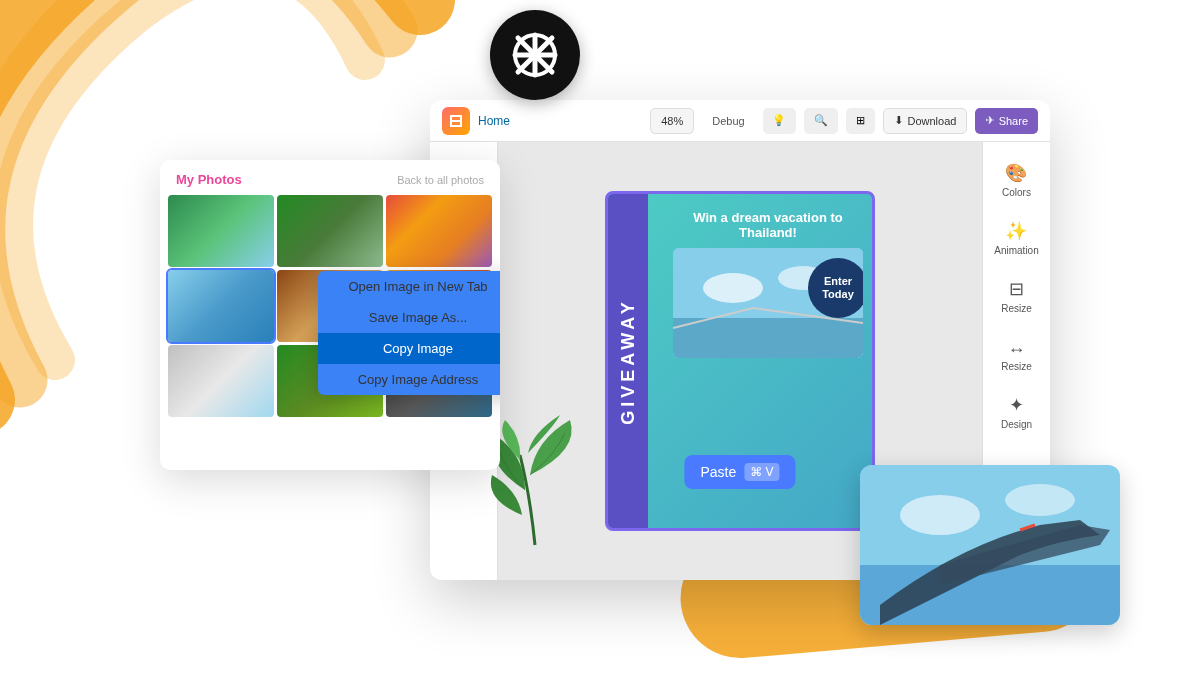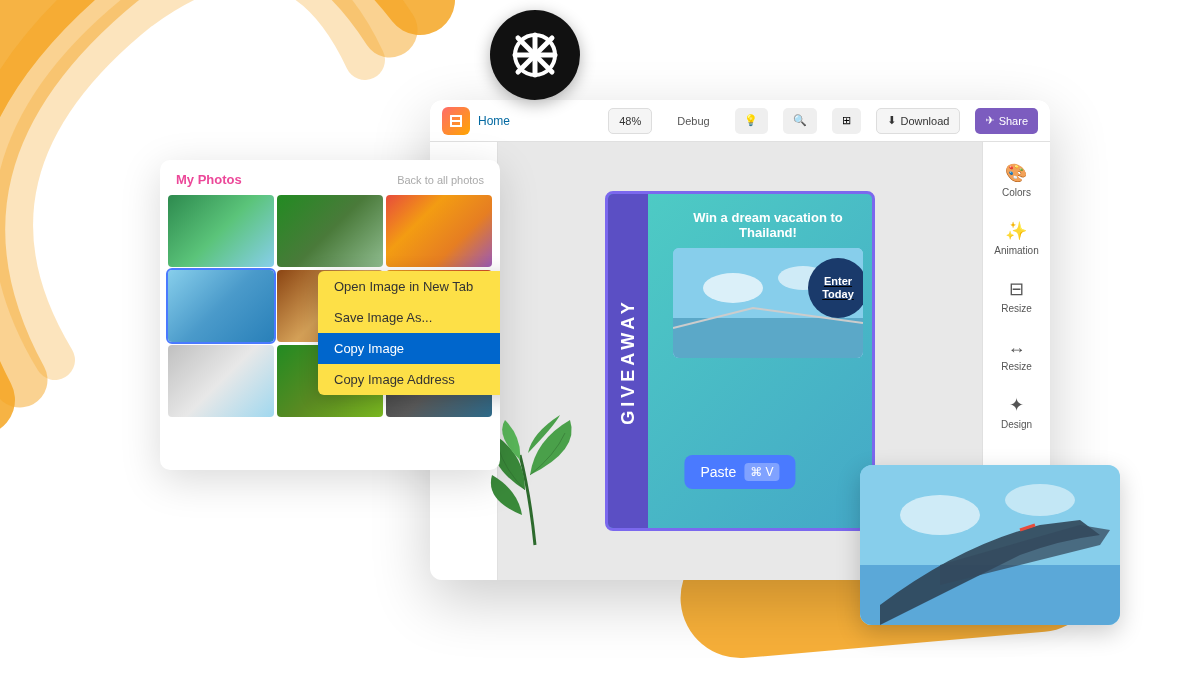--- a/index.html
+++ b/index.html
@@ -71,21 +71,21 @@
     }
 
     .topbar-home {
       font-size: 12px;
       color: #0369a1;
     }
 
     .topbar-controls {
       display: flex;
       align-items: center;
-      gap: 15px;
+      gap: 8px;
       margin-left: auto;
     }
 
     .topbar-btn {
       height: 26px;
       padding: 0 10px;
       border-radius: 5px;
       font-size: 11px;
       border: none;
       cursor: pointer;
@@ -242,21 +242,20 @@
       right: -5px;
       background: #1a3a6b;
       border-radius: 50%;
       width: 60px;
       height: 60px;
       display: flex;
       flex-direction: column;
       align-items: center;
       justify-content: center;
       z-index: 5;
-      text-decoration: underline;
     }
 
     .enter-badge-text {
       font-size: 11px;
       font-weight: 800;
       color: white;
       text-align: center;
       line-height: 1.2;
     }
 
@@ -373,25 +372,26 @@
       width: 20px;
       height: 24px;
     }
 
     
     .context-menu {
       position: absolute;
       bottom: -30px;
       left: -20px;
       width: 200px;
-      background: #fde047;
+      background: #3b82f6;
       border-radius: 6px;
       box-shadow: 0 4px 20px rgba(0,0,0,0.2);
       z-index: 35;
       overflow: hidden;
+      text-align: center;
     }
 
     .context-menu-item {
       padding: 8px 16px;
       font-size: 13px;
       color: #333;
       cursor: pointer;
     }
 
     .context-menu-item.active {

